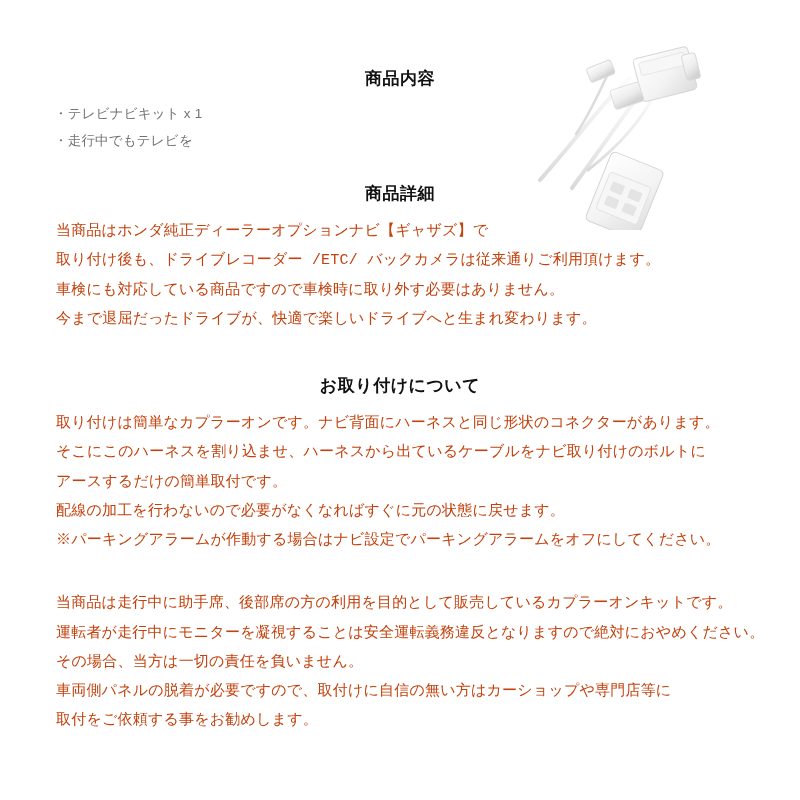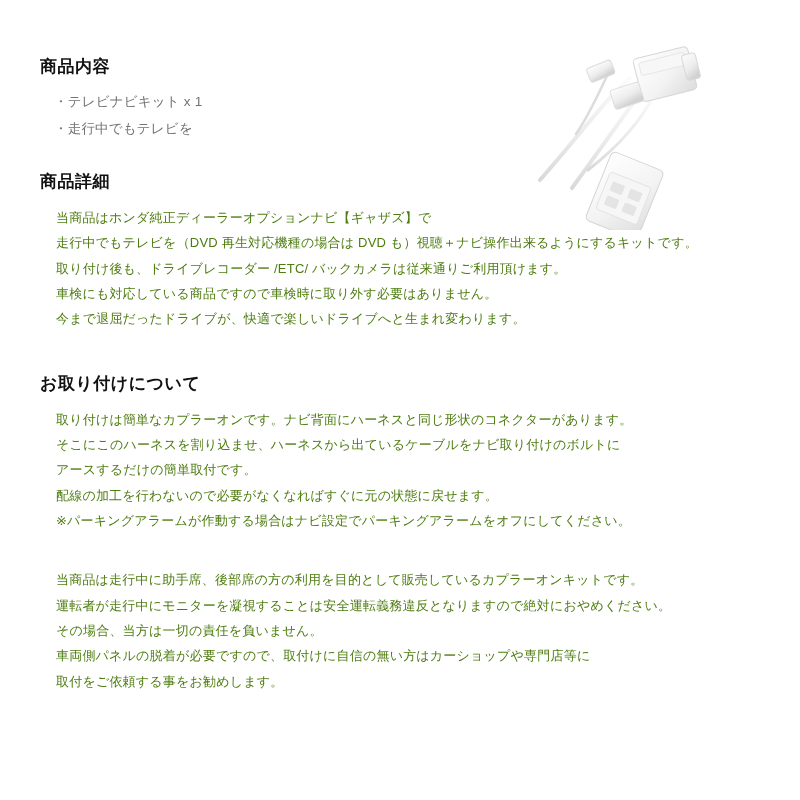--- a/index.html
+++ b/index.html
@@ -23,29 +23,31 @@
     padding: 55px 40px 10px 40px;
   }
   .section {
     margin-bottom: 6px;
   }
   .section-title {
     font-size: 17px;
     font-weight: 600;
     color: #111;
     letter-spacing: 0.5px;
-    margin: 0 0 10px 0;
+    margin: 12px 0 10px 0;
+    text-align: center;
   }
   .body-line {
-    font-size: 13px;
+    font-size: 15px;
     line-height: 1.95;
-    color: #4d7c0f;
+    color: #c2410c;
     margin: 0 0 0 16px;
     letter-spacing: 0.2px;
     white-space: pre;
+    font-family: Liberation Mono, monospace;
   }
   .bullet-line {
     font-size: 13.5px;
     line-height: 2.0;
     color: #737373;
     margin: 0 0 0 14px;
     letter-spacing: 0.2px;
   }
 
   
@@ -125,21 +127,20 @@
 
   <div class="section" id="contents-section">
     <h2 class="section-title">商品内容</h2>
     <p class="bullet-line">・テレビナビキット x 1</p>
     <p class="bullet-line">・走行中でもテレビを</p>
   </div>
 
   <div class="section" id="details-section">
     <h2 class="section-title">商品詳細</h2>
     <p class="body-line">当商品はホンダ純正ディーラーオプションナビ【ギャザズ】で</p>
-    <p class="body-line">走行中でもテレビを（DVD 再生対応機種の場合は DVD も）視聴＋ナビ操作出来るようにするキットです。</p>
     <p class="body-line">取り付け後も、ドライブレコーダー /ETC/ バックカメラは従来通りご利用頂けます。</p>
     <p class="body-line">車検にも対応している商品ですので車検時に取り外す必要はありません。</p>
     <p class="body-line">今まで退屈だったドライブが、快適で楽しいドライブへと生まれ変わります。</p>
   </div>
 
   <div class="section" id="install-section">
     <h2 class="section-title">お取り付けについて</h2>
     <p class="body-line">取り付けは簡単なカプラーオンです。ナビ背面にハーネスと同じ形状のコネクターがあります。</p>
     <p class="body-line">そこにこのハーネスを割り込ませ、ハーネスから出ているケーブルをナビ取り付けのボルトに</p>
     <p class="body-line">アースするだけの簡単取付です。</p>

